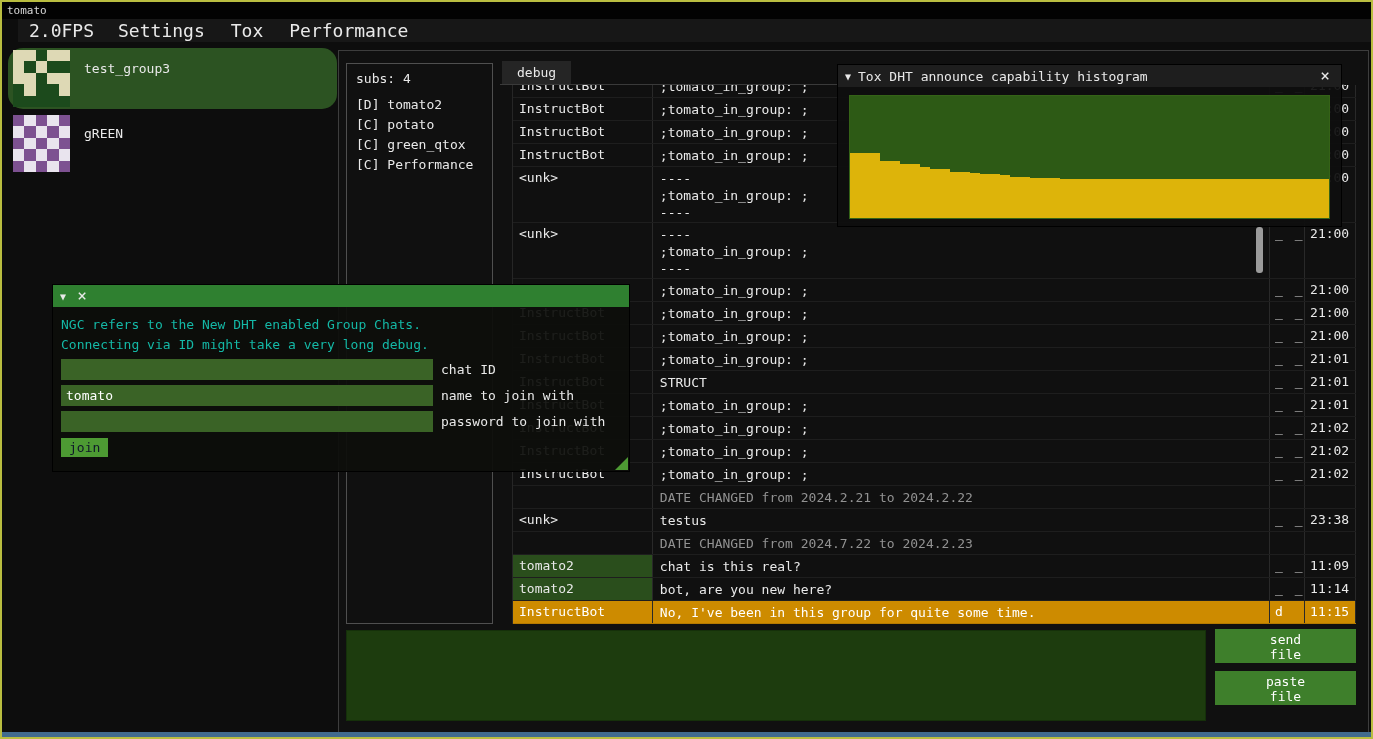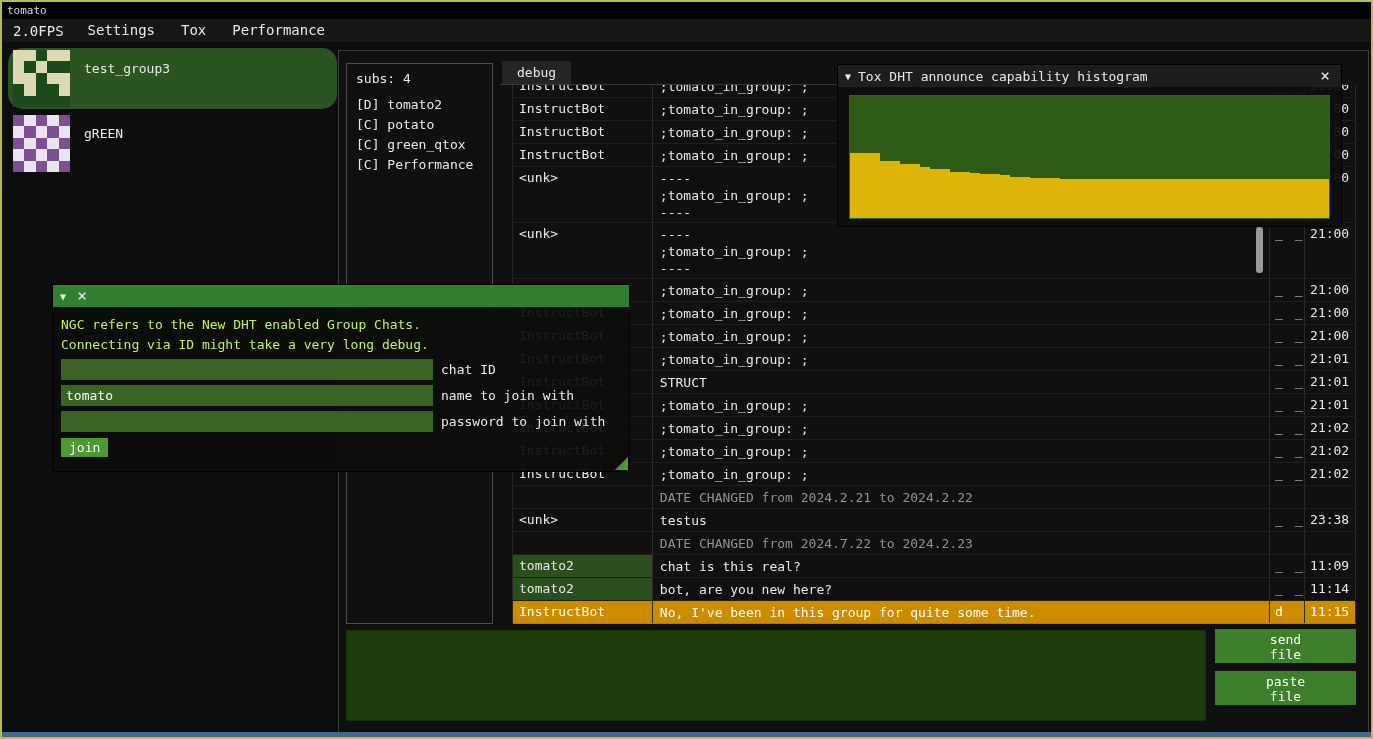--- a/index.html
+++ b/index.html
@@ -4,22 +4,22 @@
 <style>
   * { margin:0; padding:0; box-sizing:border-box; }
   html,body { background:#000; }
   .app {
     position:relative; width:1373px; height:739px; overflow:hidden;
     background:#0d0d0d; border:2px solid #b9bd40;
     font-family:"DejaVu Sans Mono","Liberation Mono",monospace; color:#e9e9e9;
   }
   .titlebar { position:absolute; top:0; left:0; right:0; height:17px; background:#020202;
     font-size:11px; line-height:17px; padding-left:5px; color:#d8d8d8; }
-  .menubar { position:absolute; top:17px; left:0; right:0; height:23px; background:#171717;
-    display:flex; align-items:center; font-size:14px; }
+  .menubar { position:absolute; top:17px; left:16px; right:0; height:23px; background:#171717;
+    display:flex; align-items:center; font-size:18px; }
   .fps { padding:0 11px; }
   .menu-item { padding:0 13px; height:23px; line-height:23px; cursor:default; }
 
   
   .groups { position:absolute; top:46px; left:6px; width:329px; }
   .group-row { height:61px; margin-bottom:4px; display:flex; align-items:flex-start; }
   .group-row.selected { background:#2c5322;border-radius:15px; }
   .avatar { width:57px; height:57px; margin:2px 0 0 5px; display:grid;
     grid-template-columns:repeat(5,1fr); grid-template-rows:repeat(5,1fr); }
   .avatar span { display:block; }
@@ -78,27 +78,27 @@
   .tb .title { flex:1; white-space:pre; }
   .tb .close { width:18px; text-align:center; font-size:16px; line-height:18px; cursor:pointer; }
   .tb .collapse { font-size:10px; }
 
   .hist-body { padding:8px 11px; }
   .plot { width:481px; height:124px; background:#2d5a15; border:1px solid #356317;
     display:flex; align-items:flex-end; }
   .bar { flex:1; background:#ddb40a; }
 
   .join-body { position:relative; padding:8px; font-size:13px; height:calc(100% - 22px); }
-  .hint { color:#bef264; line-height:20px; white-space:pre; }
+  .hint { color:#14b8a6; line-height:20px; white-space:pre; }
   .frow { display:flex; align-items:center; margin-top:5px; height:21px; }
   .frow.first { margin-top:4px; }
   .finput { width:372px; height:21px; background:#3a6326; border:none; outline:none;
     color:#fff; font-family:inherit; font-size:13px; padding:0 5px; }
   .flabel { margin-left:8px; white-space:pre; }
-  .join-btn { margin-top:6px; background:#4d9a33; border:none; color:#ffffff;
+  .join-btn { margin-top:6px; background:#4d9a33; border:none; color:#0f172a;
     font-family:inherit; font-size:13px; padding:2px 8px; cursor:pointer; }
   .grip { position:absolute; right:1px; bottom:1px; width:0; height:0;
     border-left:13px solid transparent; border-bottom:13px solid #4d9a33; }
 
   .bottom-strip { position:absolute; left:0; right:0; bottom:0; height:5px;
     background:#416b8e; z-index:40; }
 </style>
 </head>
 <body>
 

